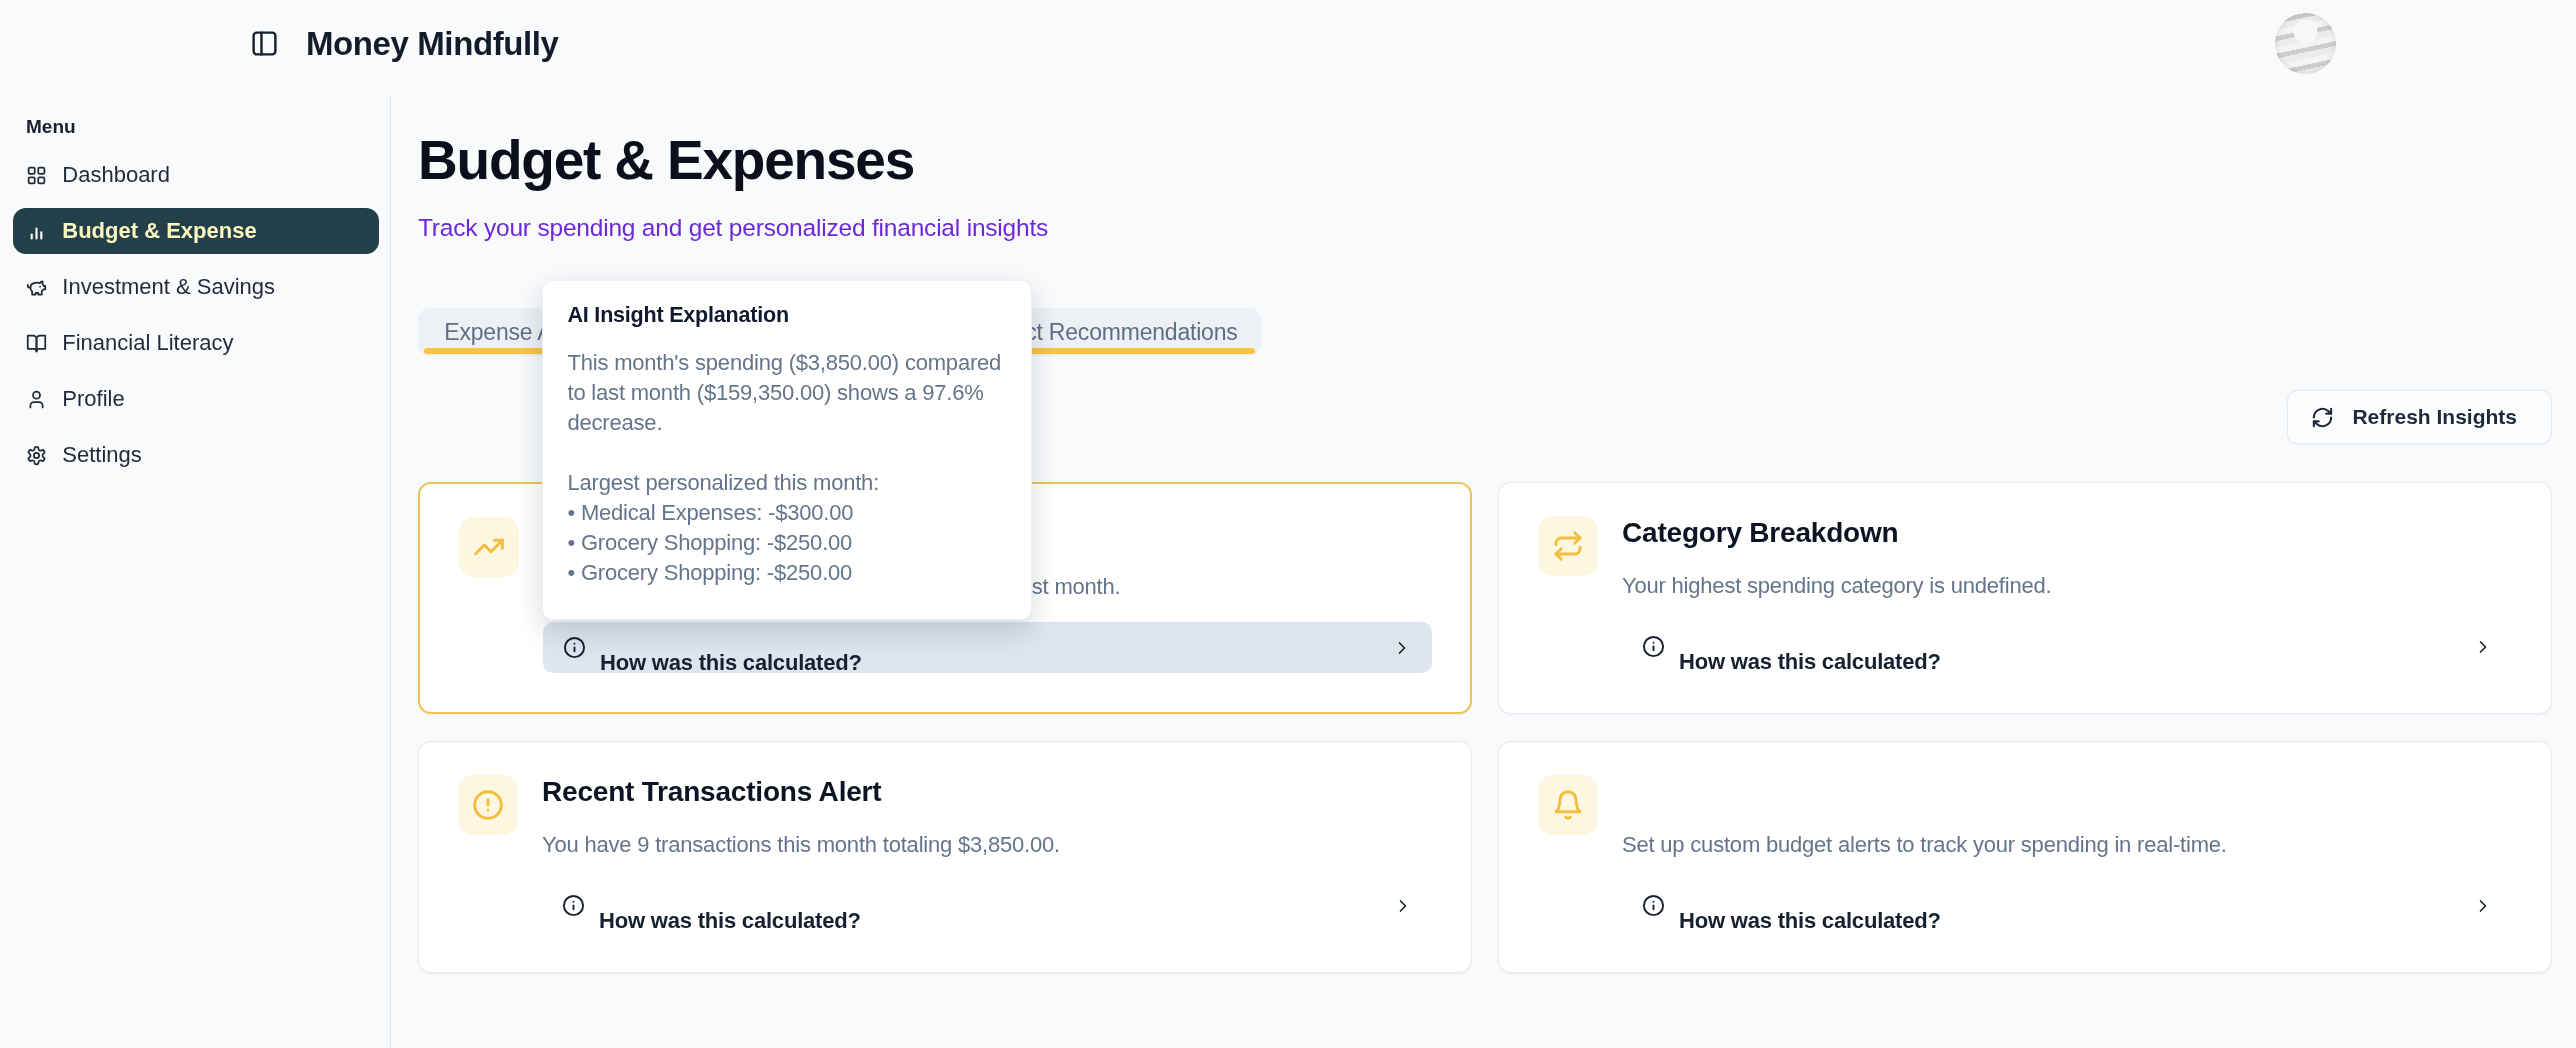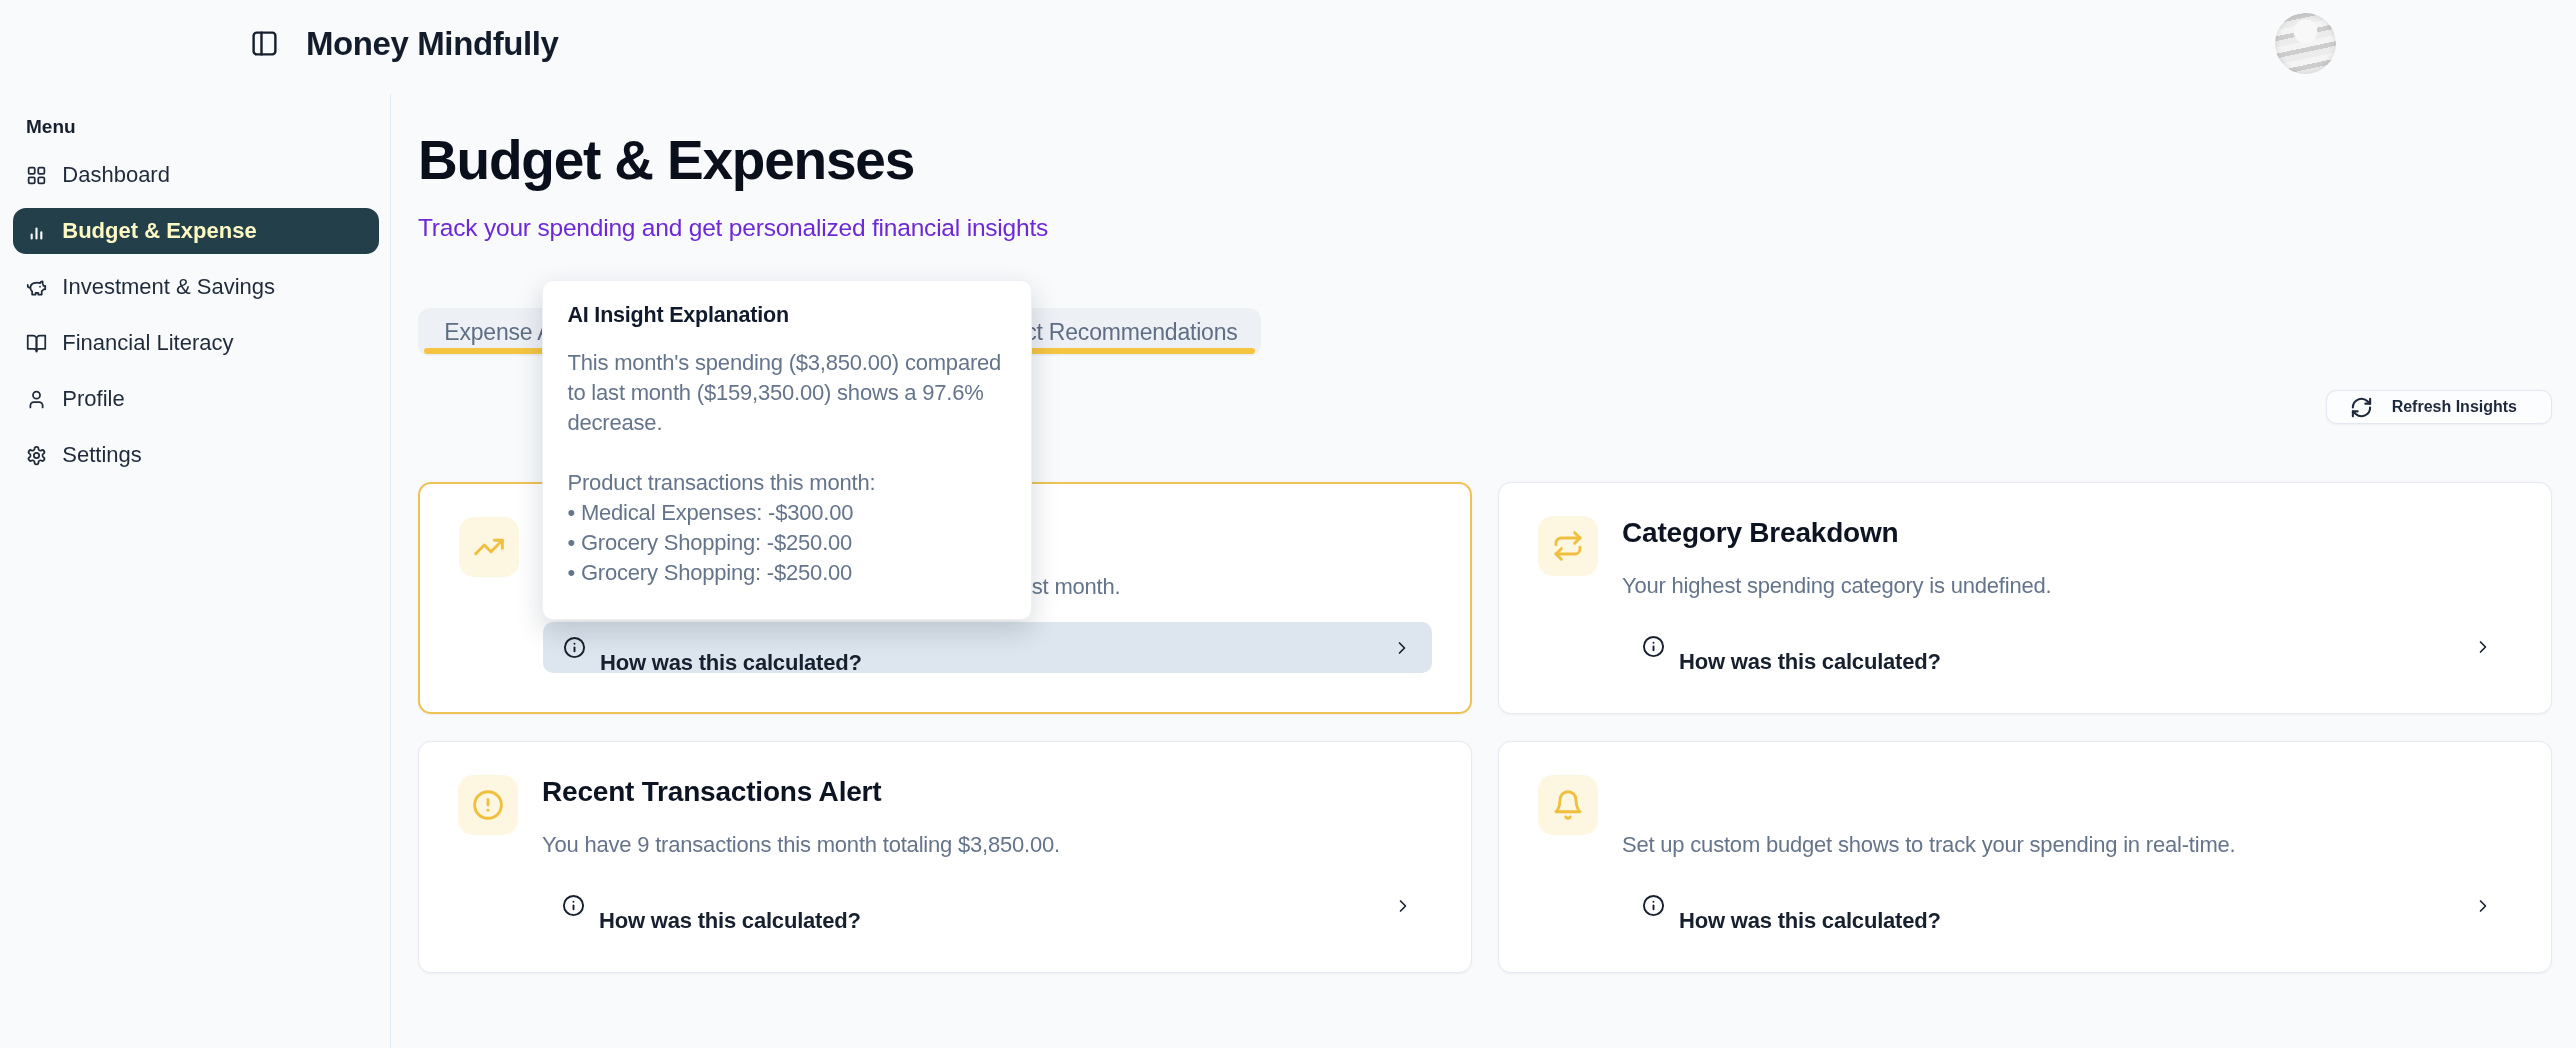--- a/index.html
+++ b/index.html
@@ -78,25 +78,25 @@
   .tab-1 { width:230px; }
   .tab-spacer { width:294px; height:100%; }
   .tab-2 { width:320px; }
   .tab-underline {
     position:absolute; left:6.1px; right:6.1px; bottom:2.3px; height:5.4px;
     background:#f5c542; border-radius:3.1px;
   }
 
   
   .refresh-btn {
-    position:absolute; right:24px; top:296px; height:34px; padding:0 34px 0 23px;
+    position:absolute; right:24px; top:296px; height:54px; padding:0 34px 0 23px;
     display:flex; align-items:center; gap:18.4px;
     background:#fcfdfe; border:1.5px solid #e2e8f0; border-radius:10.7px;
     box-shadow:0 0.8px 2.3px rgba(16,24,40,0.05);
-    font-family:inherit; font-size:16px; font-weight:700; color:#1e293b; cursor:pointer;
+    font-family:inherit; font-size:21px; font-weight:700; color:#1e293b; cursor:pointer;
   }
   .refresh-btn svg { width:23px; height:23px; }
 
   
   .cards {
     position:absolute; left:27px; right:24px; top:388px;
     display:grid; grid-template-columns:1fr 1fr; column-gap:26px; row-gap:27px;
   }
   .card {
     position:relative; height:232px; background:#ffffff;
@@ -338,21 +338,21 @@
         </div>
       </div>
 
       <div class="card">
         <div class="card-icon">
           <svg viewBox="0 0 24 24" fill="none" stroke="currentColor" stroke-width="2.2" stroke-linecap="round" stroke-linejoin="round">
             <path d="M6 8a6 6 0 0 1 12 0c0 7 3 9 3 9H3s3-2 3-9"></path>
             <path d="M10.3 21a1.94 1.94 0 0 0 3.4 0"></path>
           </svg>
         </div>
-        <div class="card-desc">Set up custom budget shows to track your spending in real-time.</div>
+        <div class="card-desc">Set up custom budget alerts to track your spending in real-time.</div>
         <div class="how-row">
           <span class="info-icon">
             <svg viewBox="0 0 24 24" fill="none" stroke="currentColor" stroke-width="2" stroke-linecap="round" stroke-linejoin="round">
               <circle cx="12" cy="12" r="10"></circle>
                 <path d="M12 16v-4"></path>
                 <path d="M12 8h.01"></path>
             </svg>
           </span>
           <span class="how-label">How was this calculated?</span>
           <span class="chevron">
@@ -365,21 +365,21 @@
 
     </div>
 
     <div class="popover">
       <div class="popover-title">AI Insight Explanation</div>
       <div class="popover-body">
         <div class="pop-line">This month's spending ($3,850.00) compared</div>
         <div class="pop-line">to last month ($159,350.00) shows a 97.6%</div>
         <div class="pop-line">decrease.</div>
         <div class="pop-gap"></div>
-        <div class="pop-line">Product transactions this month:</div>
+        <div class="pop-line">Largest personalized this month:</div>
         <div class="pop-line">• Medical Expenses: -$300.00</div>
         <div class="pop-line">• Grocery Shopping: -$250.00</div>
         <div class="pop-line">• Grocery Shopping: -$250.00</div>
       </div>
     </div>
 
   </div>
 </div>
 
 

